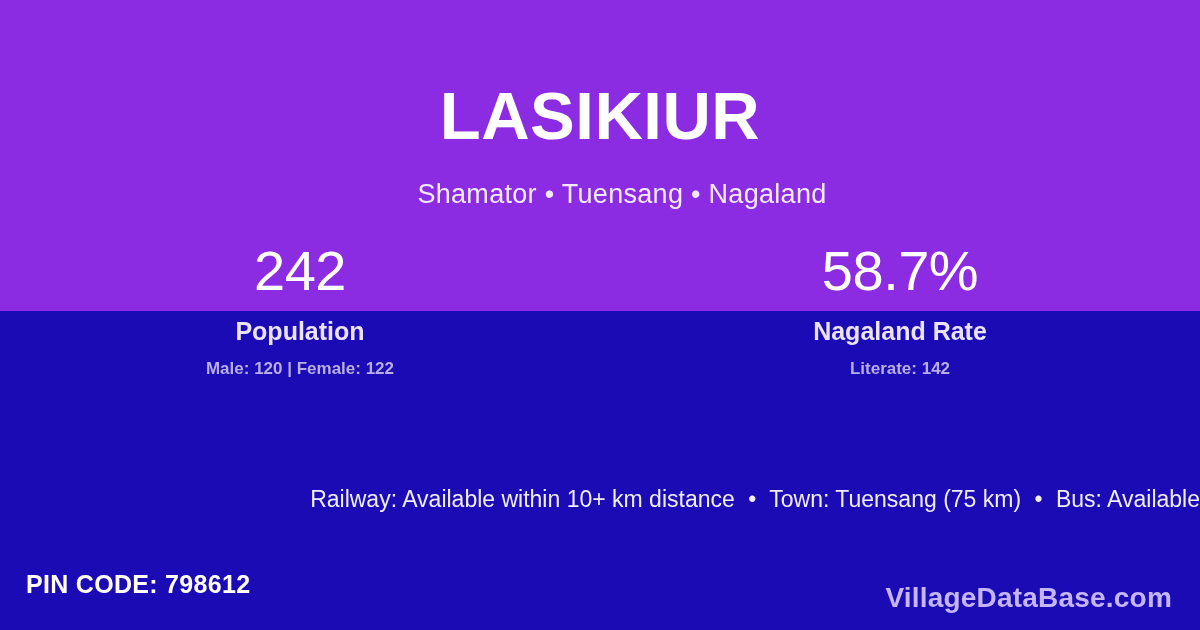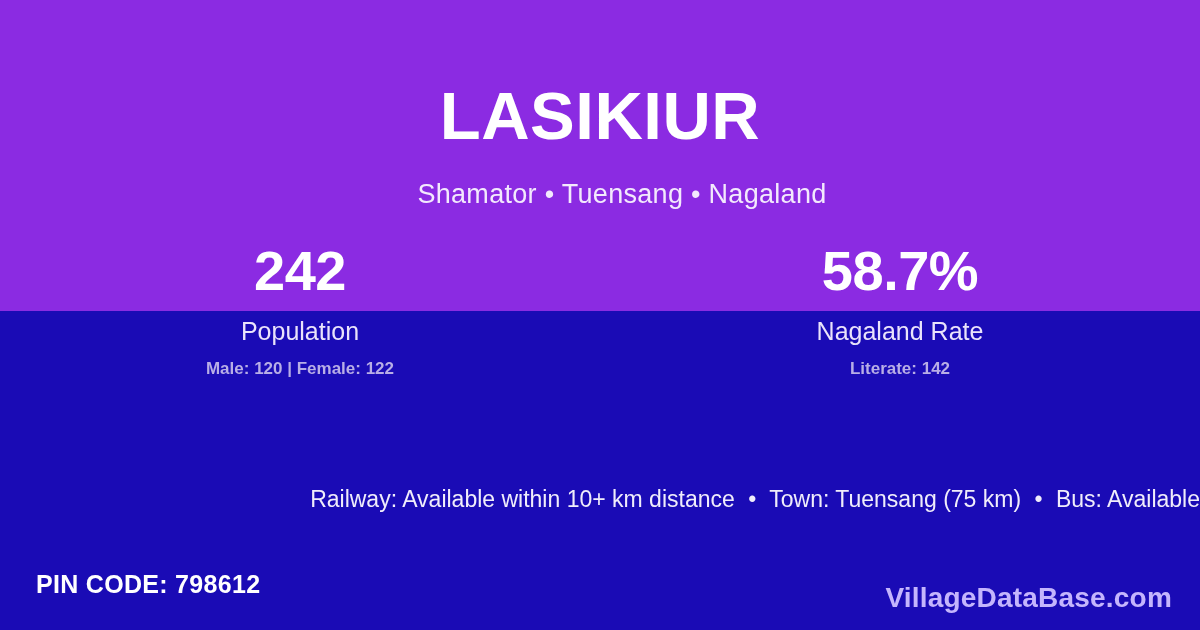--- a/index.html
+++ b/index.html
@@ -77,30 +77,30 @@
     display: flex;
   }
 
   .stat {
     flex: 1 1 33.3333%;
     text-align: center;
   }
 
   .stat-value {
     font-size: 56px;
-    font-weight: 700;
+    font-weight: 400;
     line-height: 1.0;
     color: #FFFFFF;
     letter-spacing: -0.5px;
   }
 
   .stat-label {
     margin-top: 18px;
     font-size: 25px;
-    font-weight: 400;
+    font-weight: 700;
     color: #EAE3FB;
   }
 
   .stat-sub {
     margin-top: 13px;
     font-size: 17px;
     font-weight: 700;
     color: #B8AEE6;
     min-height: 20px;
   }
@@ -126,21 +126,21 @@
   .footer {
     position: absolute;
     left: 0;
     bottom: 0;
     width: 1200px;
     height: 72px;
   }
 
   .pin-code {
     position: absolute;
-    left: 36px;
+    left: 26px;
     top: 12px;
     font-size: 25px;
     font-weight: 700;
     color: #FFFFFF;
     letter-spacing: 0.3px;
   }
 
   .brand {
     position: absolute;
     right: 28px;

